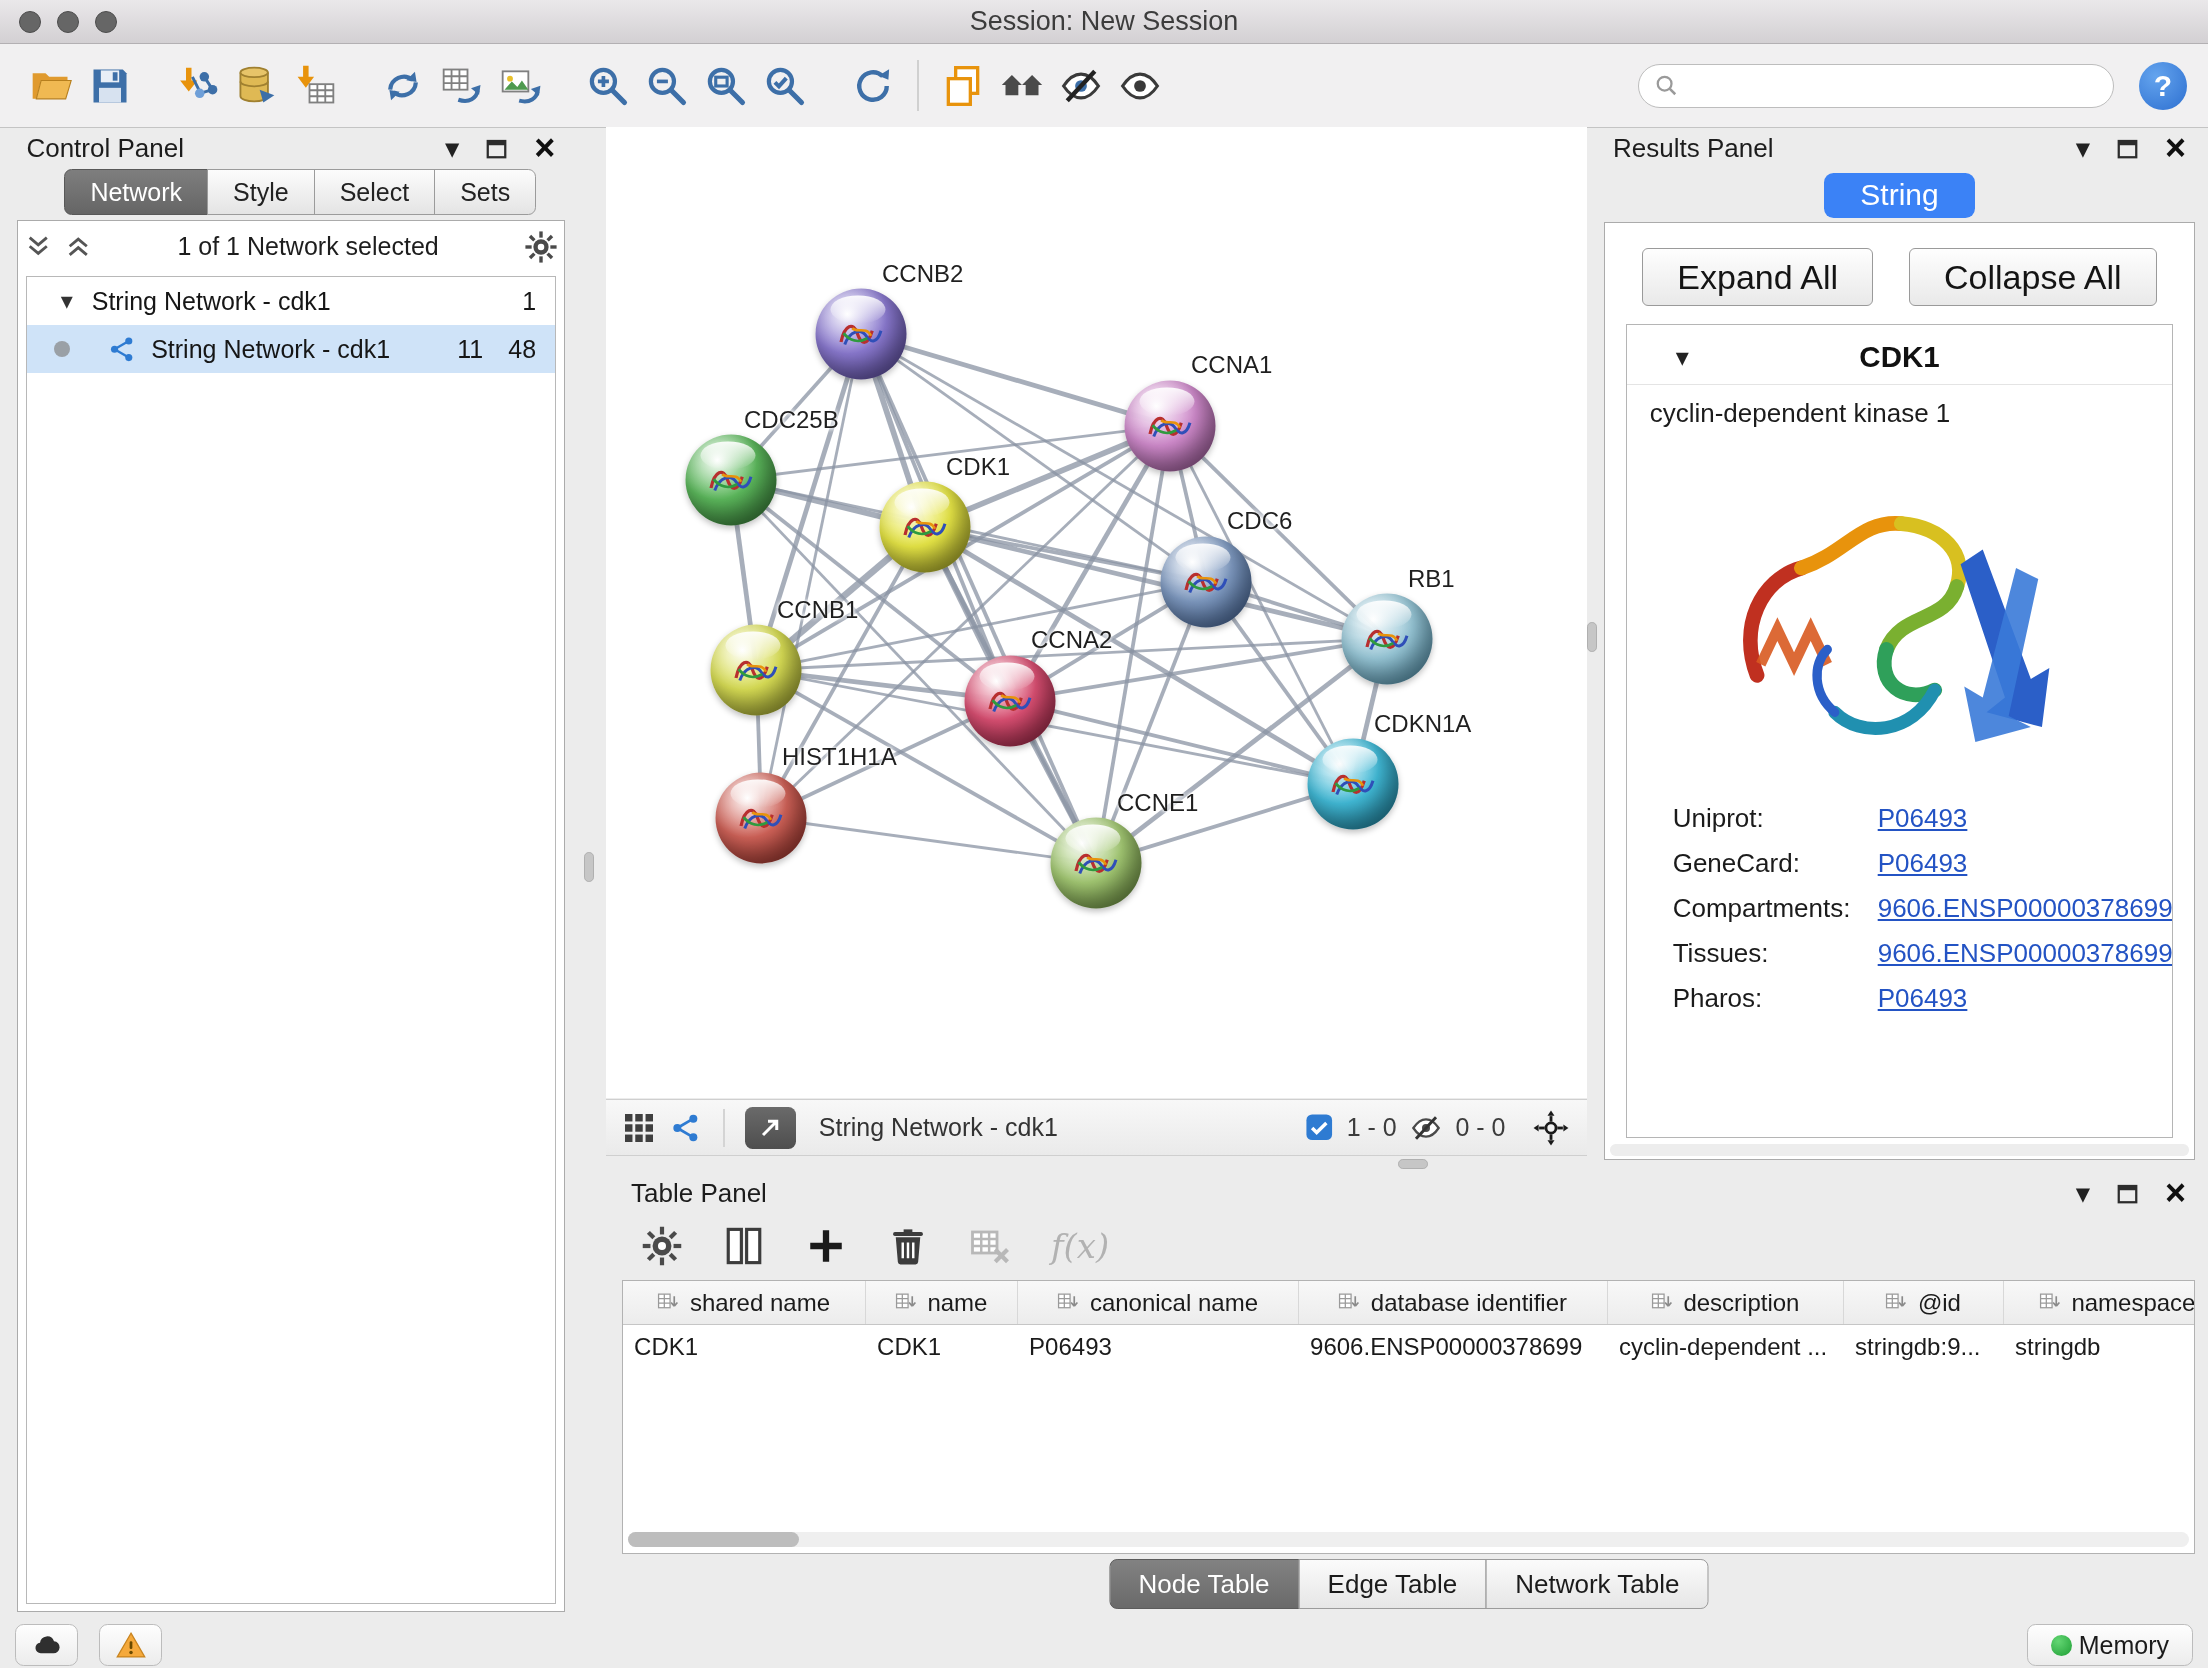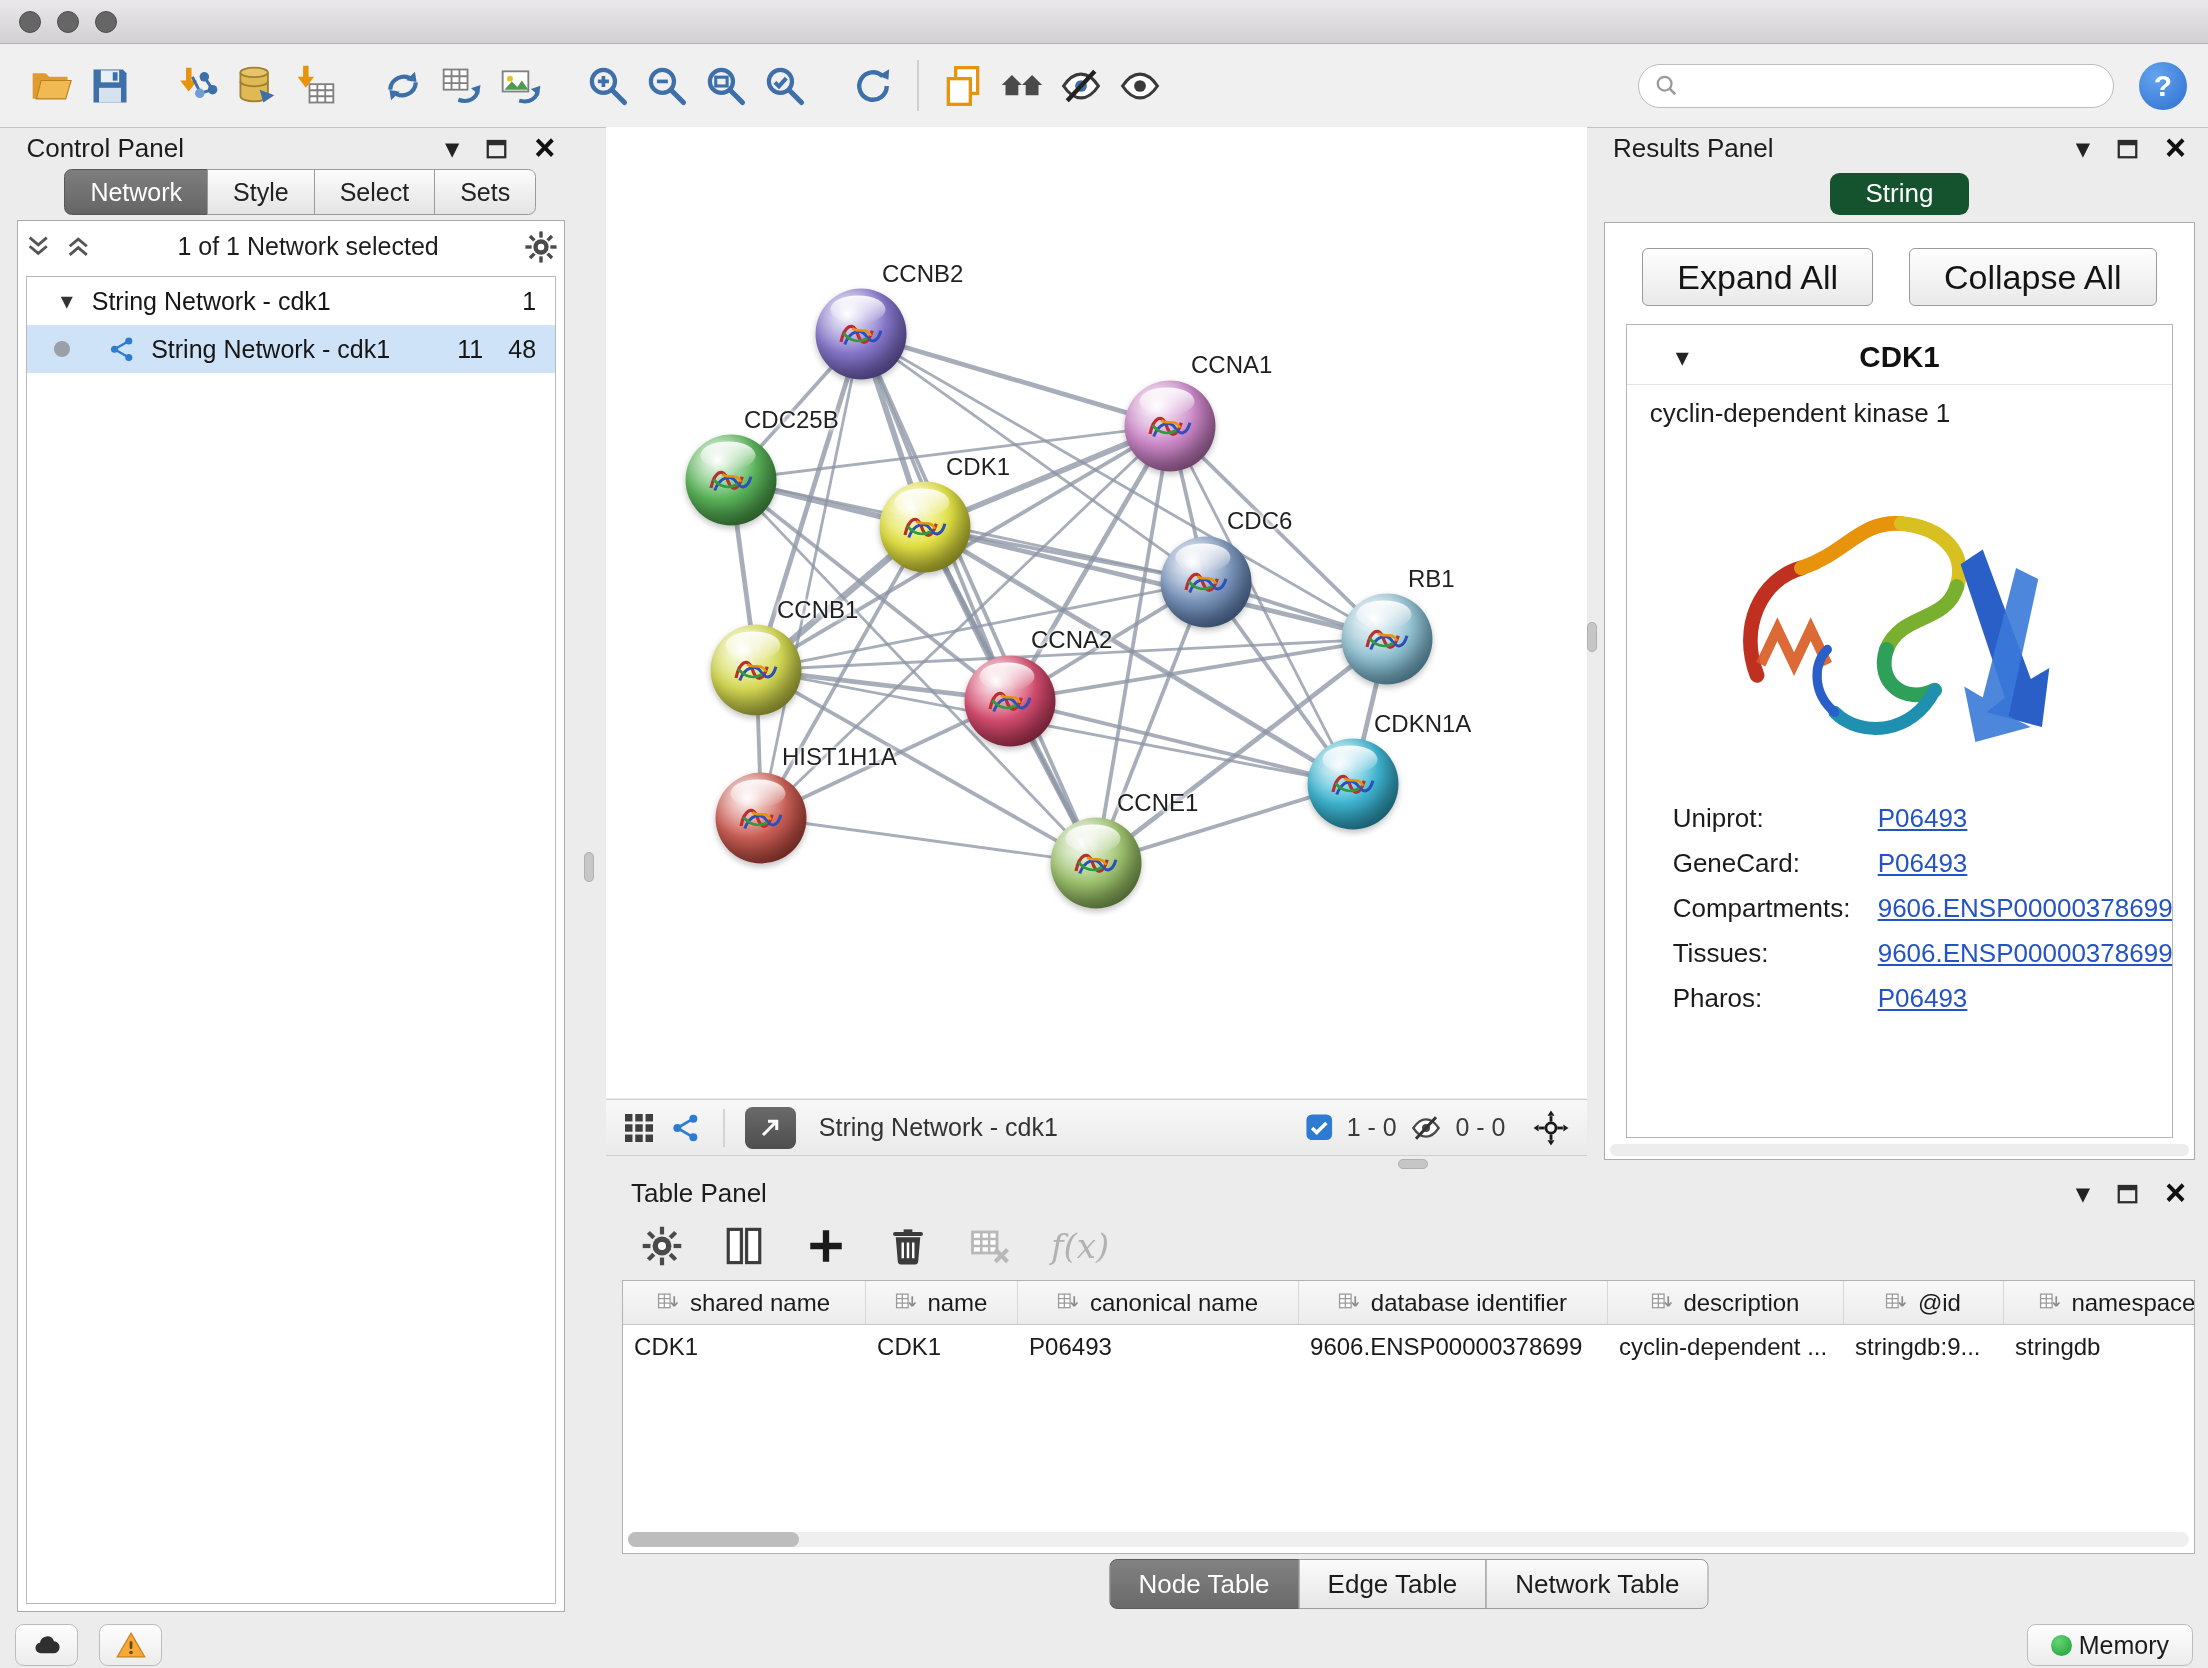--- a/index.html
+++ b/index.html
@@ -68,21 +68,21 @@
   .nt-open{width:51px;height:42px;border-radius:7.6px;background:linear-gradient(#6a6a6a,#4e4e4e);display:flex;align-items:center;justify-content:center}
   .nt-open svg{width:25px;height:25px}
   .nt-name{font-size:25px;color:#333;margin-left:7.6px}
   .nt-right{margin-left:auto;display:flex;align-items:center;gap:13.3px;font-size:25px;color:#3c3c3c}
   .nt-right .cb svg{width:28.5px;height:28.5px;display:block}
   .nt-right .eyes svg{width:32px;height:32px;display:block}
   .nt-right .cross svg{width:38px;height:38px;display:block;margin-left:13.3px}
 
   
   .results-panel{position:absolute;left:1598px;top:127px;width:603px;height:1039px}
-  .string-tab{width:fit-content;margin:3.8px auto 0;padding:5.7px 36px;background:#14532d;color:#fff;font-size:26px;border-radius:9.5px}
+  .string-tab{width:fit-content;margin:3.8px auto 0;padding:5.7px 36px;background:#3b82f6;color:#fff;font-size:30px;border-radius:9.5px}
   .rp-body{position:absolute;left:5.7px;right:5.7px;top:95px;bottom:5.7px;background:#fff;border:1px solid #ababab}
   .rp-buttons{display:flex;justify-content:center;gap:36px;padding:25px 0 17px}
   .rp-btn{font-size:34px;padding:8.6px 34px;border:1px solid #9a9a9a;border-radius:6px;background:linear-gradient(#fefefe,#e9e9e9);color:#141414}
   .gene-card{position:absolute;left:21px;right:21px;top:101px;bottom:21px;border:1px solid #b5b5b5;background:#fff;overflow:hidden}
   .gene-header{position:relative;text-align:center;padding:15px 0 9.5px;font-size:29.5px;font-weight:bold;color:#111;border-bottom:1px solid #e4e4e4}
   .gene-header .tri{position:absolute;left:49px;top:17px;font-size:26px;font-weight:normal;color:#222}
   .gene-desc{font-size:26px;color:#1c1c1c;padding:13.3px 23px 0}
   .protein-art{display:block;margin:28.5px auto 5.7px;width:409px;height:333px}
   .cl-title{font-size:27.6px;font-weight:bold;color:#0d0d0d;padding:23px 0 11.4px 25px}
   .cl-row{display:flex;align-items:center;height:45px;padding-left:46px;font-size:26px;color:#1b1b1b}
@@ -122,20 +122,21 @@
 <body>
 
 <div class="app">
 
   <div class="titlebar">
     <div class="traffic">
       <span class="tl"></span>
       <span class="tl"></span>
       <span class="tl"></span>
     </div>
+    <div class="win-title">Session: New Session</div>
   </div>
 
   <div class="toolbar">
     <span class="tb-btn">
         <svg viewBox="0 0 24 24">
           <path d="M2 19V5h7l2 2h10v2H6.5L4 19z" fill="#E09A2E"></path>
           <path d="M4 19l2.6-10H23l-3 10z" fill="#F0B952" stroke="#B77F1D" stroke-width="0.6"></path>
         </svg>
       </span>
     <span class="tb-btn">

